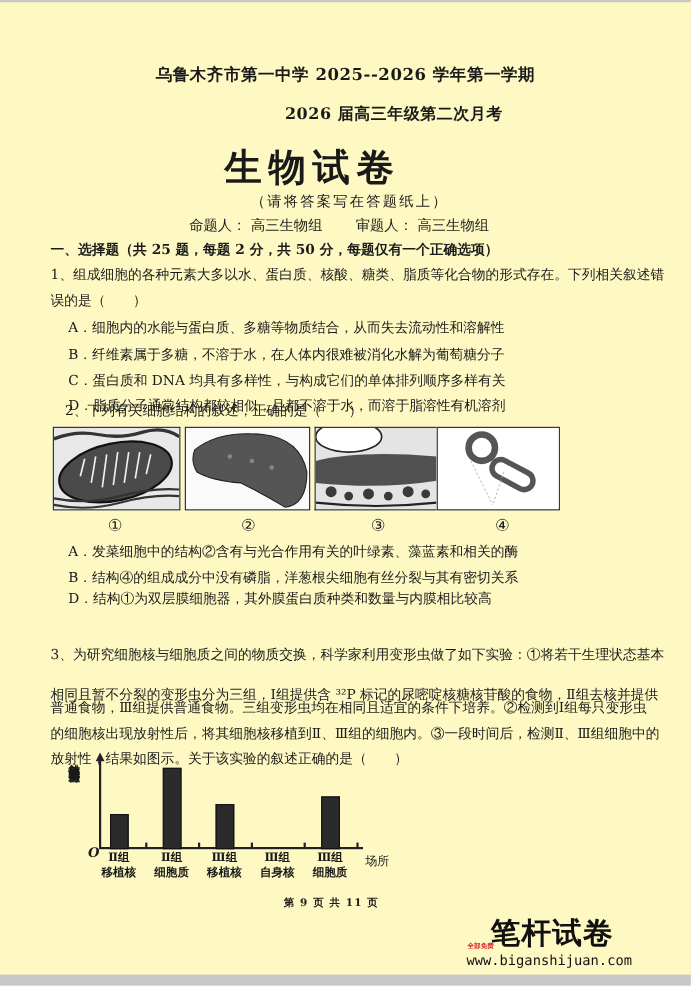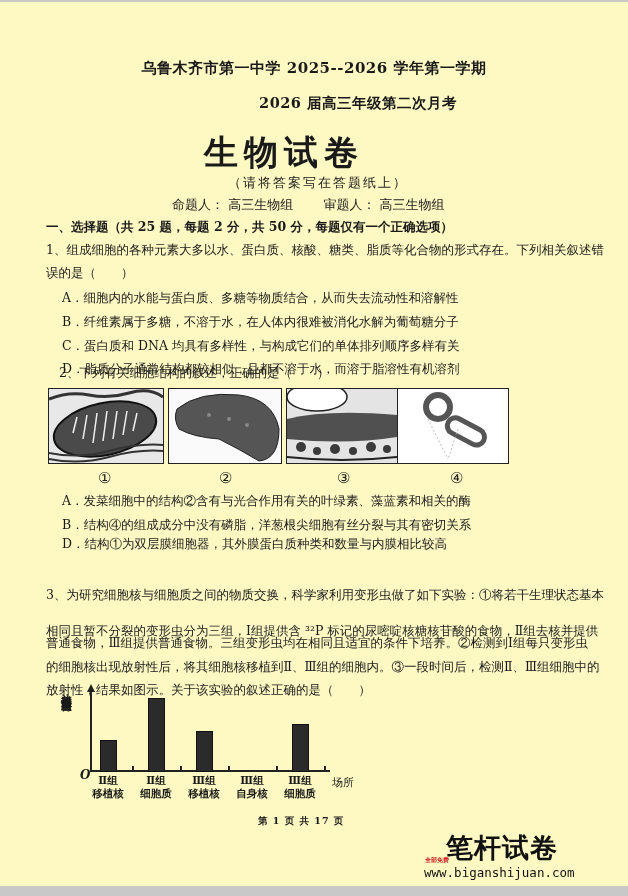--- a/index.html
+++ b/index.html
@@ -180,18 +180,18 @@
         </div>
         <div class="bar" style="left: 232px; top: 41.7778px; height: 46.2222px;"></div>
         <div class="tick" style="left: 264px;"></div>
         <div class="xcat" style="left: 220px;">
           <div>Ⅲ组</div>
           <div>细胞质</div>
         </div>
       </div>
   </div>
 
-  <div class="abs pager">第 1 页 共 17 页</div>
+  <div class="abs pager">第 9 页 共 11 页</div>
 
   <div class="abs wm-main">笔杆试卷</div>
   <div class="abs wm-free">全部免费</div>
   <div class="abs wm-url">www.biganshijuan.com</div>
 </div>
 
 </body></html>

